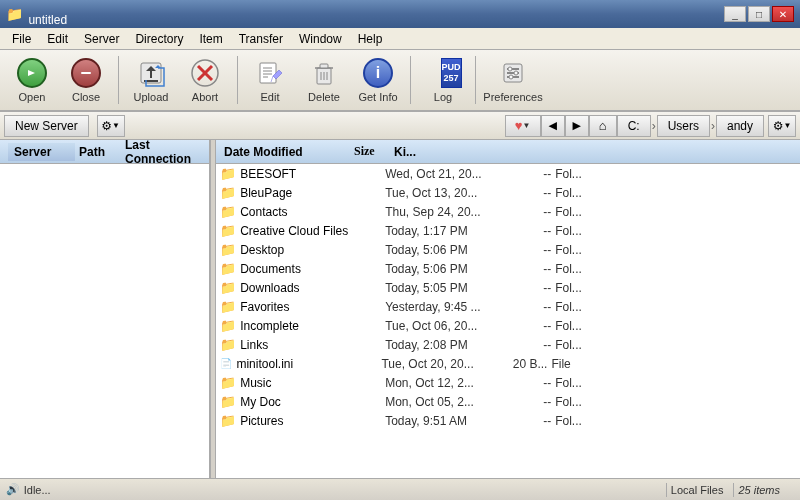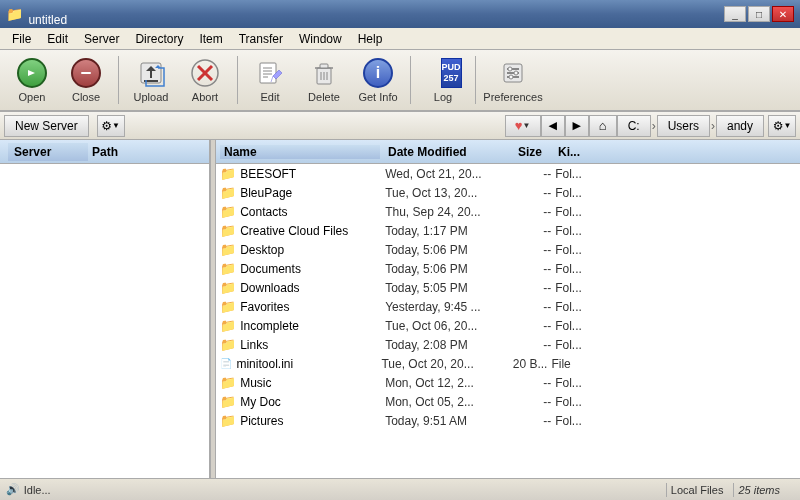--- a/index.html
+++ b/index.html
@@ -234,21 +234,21 @@
     #right-header {
       background: linear-gradient(to bottom, #d8e8f8, #b8d0e8);
       border-bottom: 1px solid #aaa;
       height: 24px;
       display: flex;
       align-items: center;
       padding: 0 4px;
     }
     .right-col-name { width: 160px; padding: 0 4px; font-weight: bold; font-size: 12px; }
     .right-col-date { width: 130px; padding: 0 4px; font-weight: bold; font-size: 12px; }
-    .right-col-size { width: 40px; padding: 0 4px; font-weight: bold; font-size: 12px; }
+    .right-col-size { width: 40px; padding: 0 4px; font-weight: bold; font-size: 12px; font-family: Liberation Serif, serif; }
     .right-col-ki { flex: 1; padding: 0 4px; font-weight: bold; font-size: 12px; }
 
     
     #file-list {
       flex: 1;
       overflow-y: scroll;
       overflow-x: hidden;
     }
     .file-row {
       display: flex;
@@ -459,30 +459,30 @@
     <span style="font-size:8px;">▼</span>
   </div>
 </div>
 
 <div id="main-content">
 
   <div id="left-panel">
     <div id="left-header">
       <span class="col-header" style="width:80px; color:#000; background:linear-gradient(to bottom,#c8ddf0,#a8c0e0); padding:2px 6px; margin-right:4px;">Server</span>
       <span class="col-header" style="margin-right:20px;">Path</span>
+      <span class="col-header">Last Connection</span>
     </div>
     <div id="left-content">
     </div>
   </div>
 
   <div id="resize-handle"></div>
 
   <div id="right-panel">
     <div id="right-header">
-      <span class="right-col-name" style="background:linear-gradient(to bottom,#c8ddf0,#a8c0e0); display:inline-block; margin-right:4px;">Name</span>
       <span class="right-col-date">Date Modified</span>
       <span class="right-col-size">Size</span>
       <span class="right-col-ki">Ki...</span>
 
       <span style="width:14px;"></span>
     </div>
 
     <div id="file-list">
 
     <div class="file-row">

